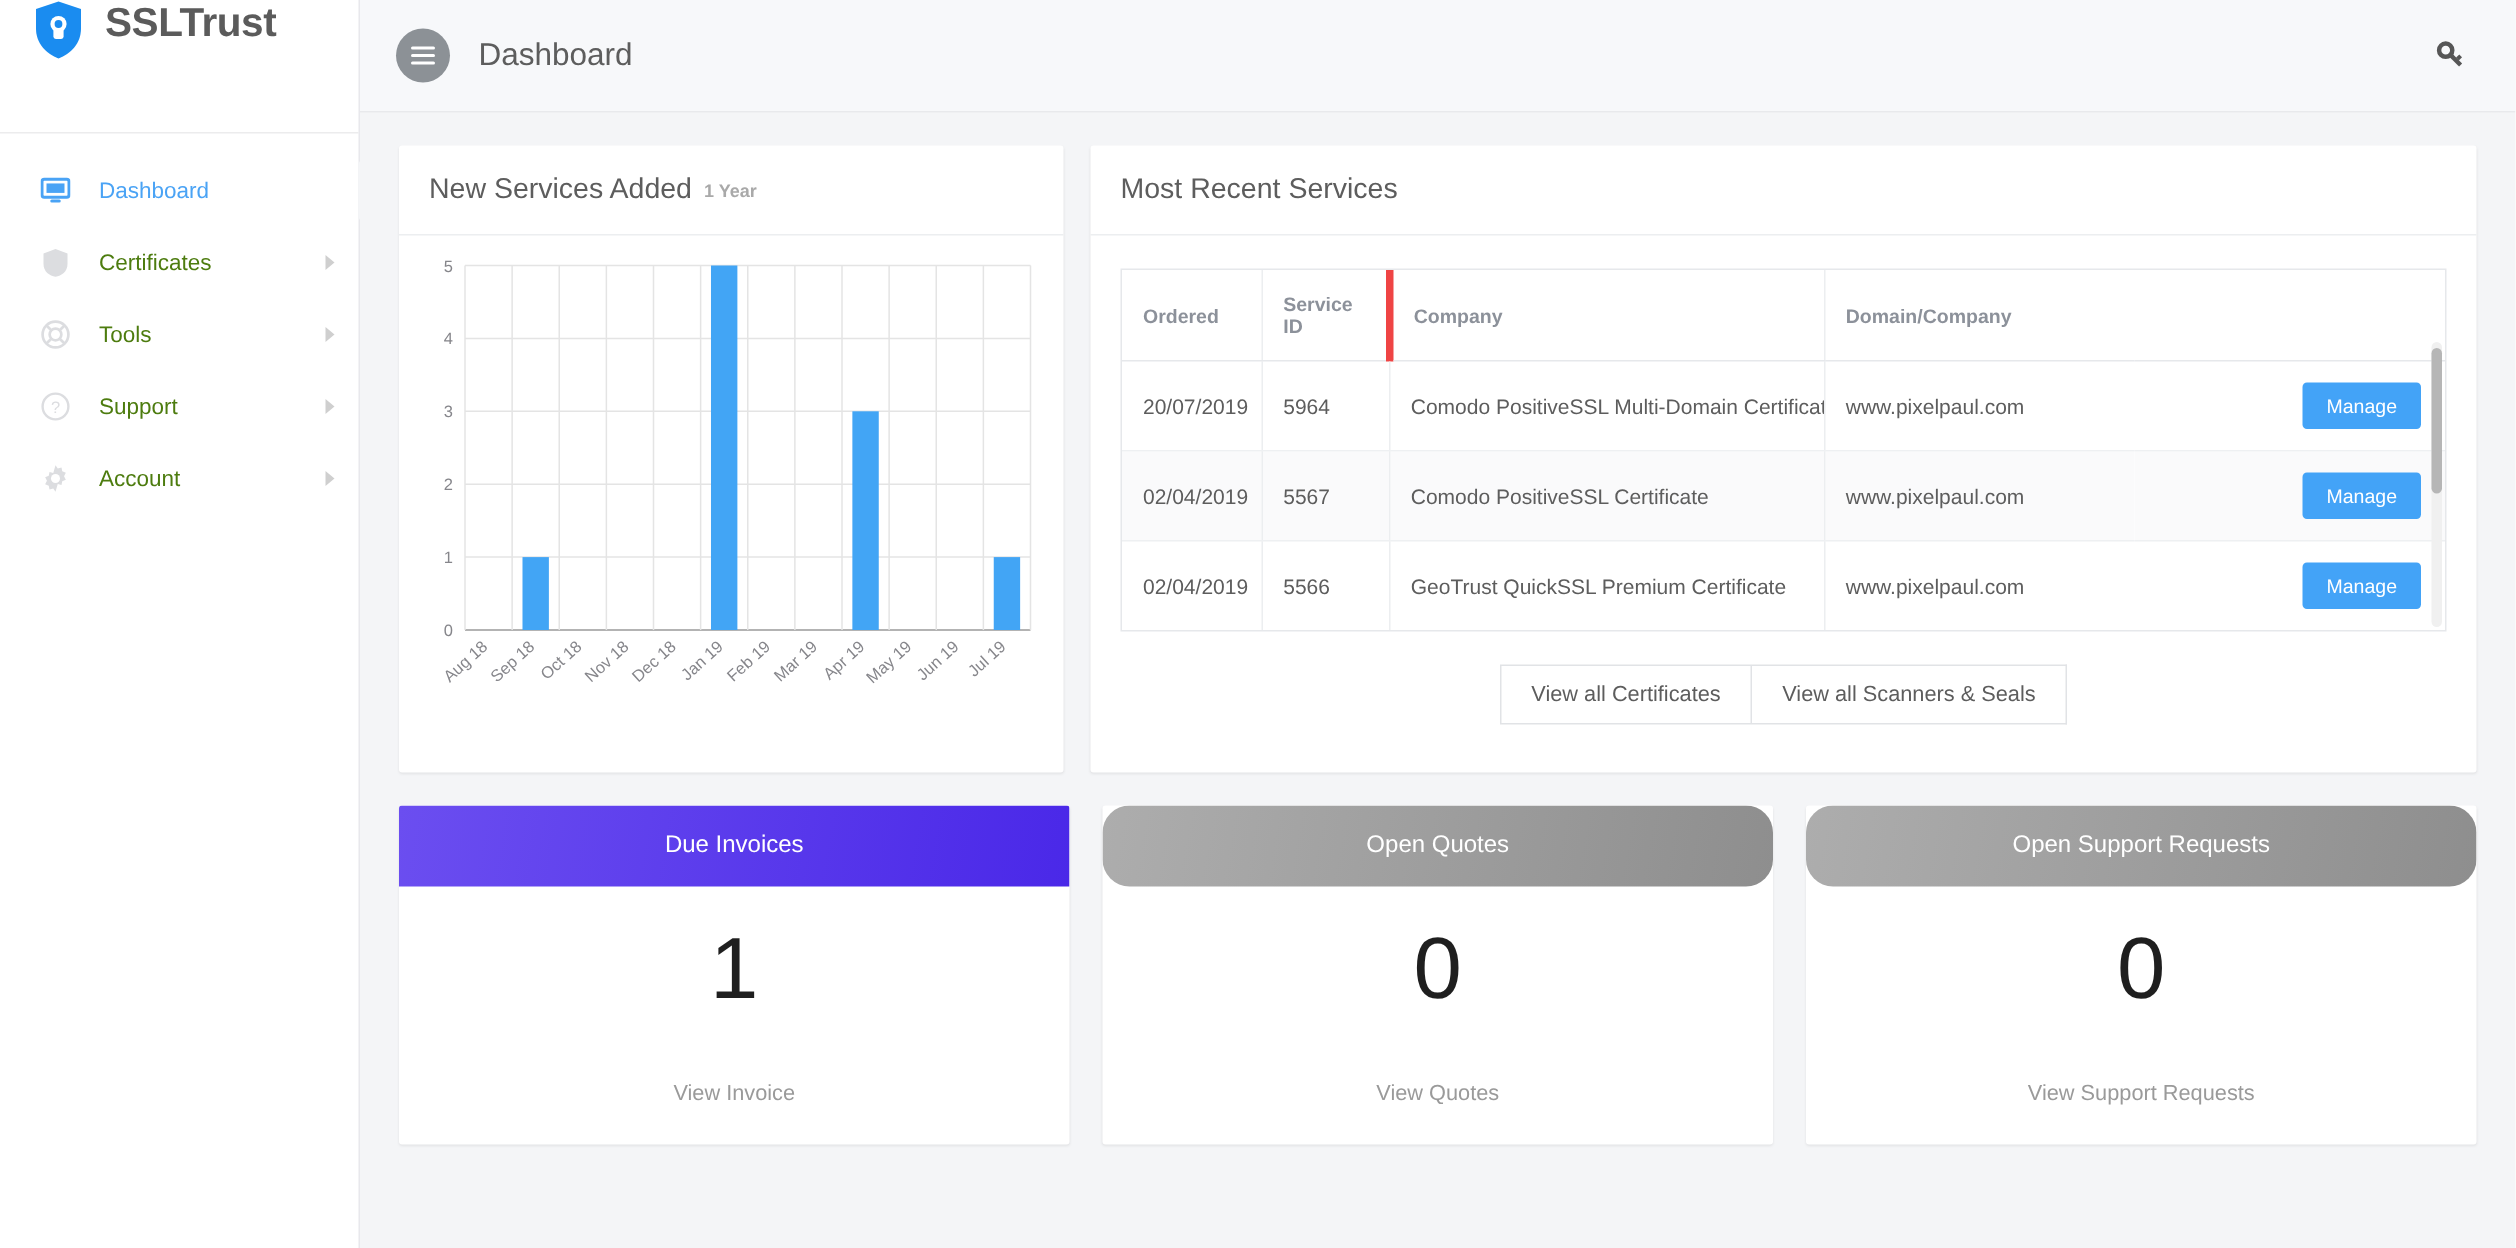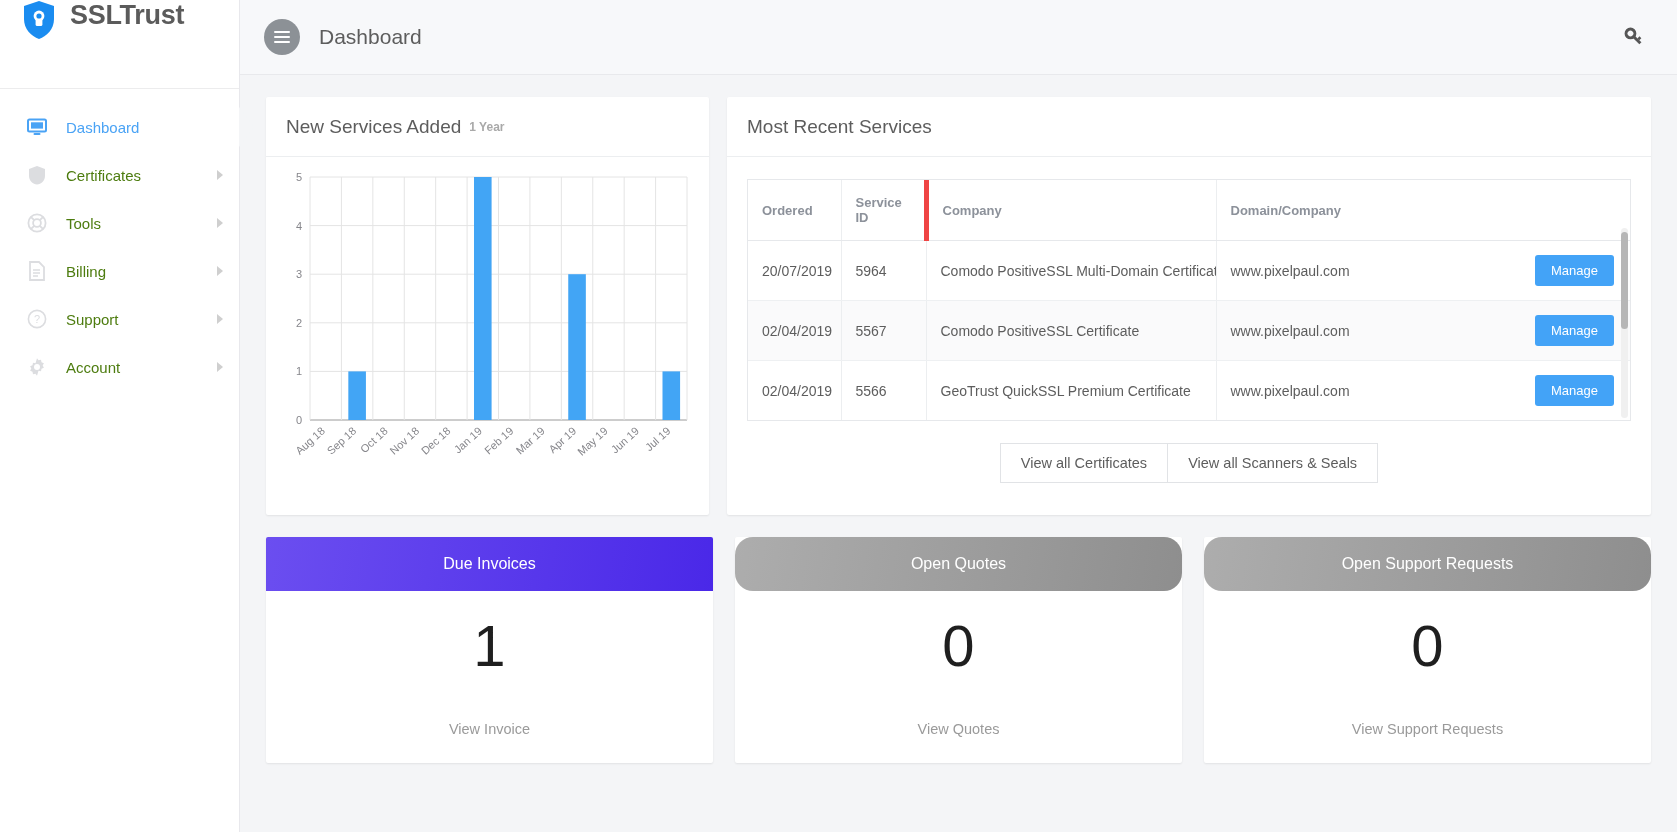--- a/index.html
+++ b/index.html
@@ -259,30 +259,20 @@
           <svg width="20" height="20" viewBox="0 0 20 20">
               <circle cx="10" cy="10" r="8.6" fill="none" stroke="#dcdde0" stroke-width="1.8"></circle>
               <circle cx="10" cy="10" r="3.9" fill="none" stroke="#dcdde0" stroke-width="1.8"></circle>
               <path d="M3.8 3.8 L7.2 7.2 M16.2 3.8 L12.8 7.2 M3.8 16.2 L7.2 12.8 M16.2 16.2 L12.8 12.8" stroke="#dcdde0" stroke-width="1.8"></path>
             </svg>
         </span>
         <span class="nav-label">Tools</span>
         <span class="caret"></span>
       </div>
 
-      <div class="nav-item">
-        <span class="nav-icon">
-          <svg width="16" height="20" viewBox="0 0 16 20">
-              <path d="M1 1 H10 L15 6 V19 H1 Z" fill="none" stroke="#dcdde0" stroke-width="1.8"></path>
-              <path d="M4 9 H11 M4 12 H11 M4 15 H9" stroke="#dcdde0" stroke-width="1.4"></path>
-            </svg>
-        </span>
-        <span class="nav-label">Billing</span>
-        <span class="caret"></span>
-      </div>
 
       <div class="nav-item">
         <span class="nav-icon">
           <svg width="20" height="20" viewBox="0 0 20 20">
               <circle cx="10" cy="10" r="8.6" fill="none" stroke="#dcdde0" stroke-width="1.6"></circle>
               <text x="10" y="14.4" font-size="11" font-family="Liberation Sans, sans-serif" fill="#dcdde0" text-anchor="middle">?</text>
             </svg>
         </span>
         <span class="nav-label">Support</span>
         <span class="caret"></span>

